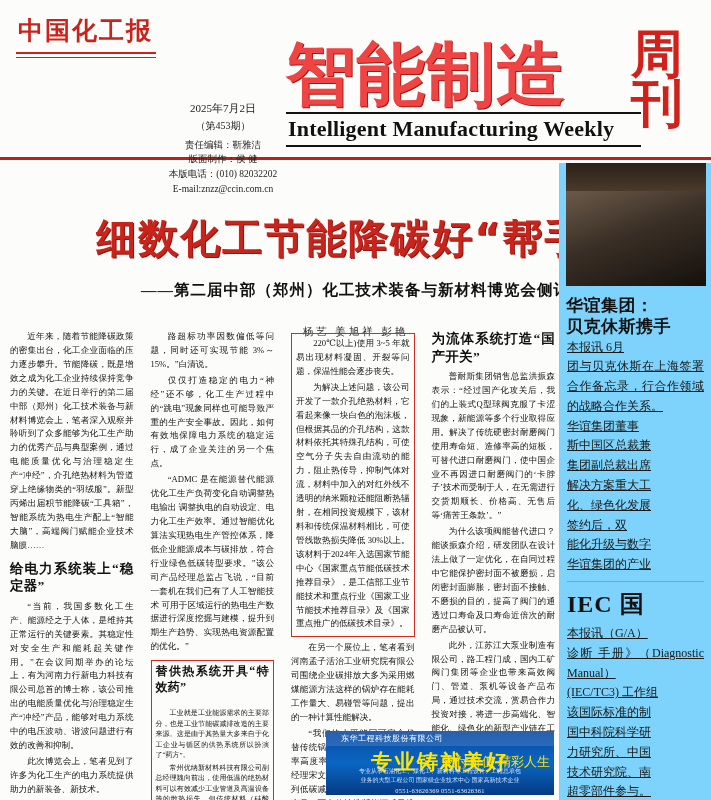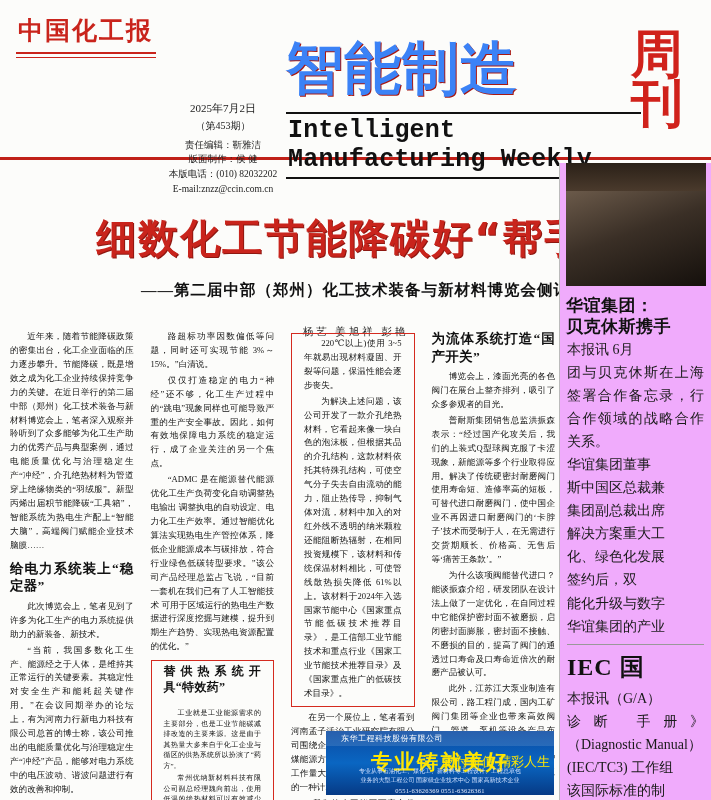--- a/index.html
+++ b/index.html
@@ -55,47 +55,47 @@
     color: #222;
     text-align: center;
     margin-top: 40px;
   }
   .issue-block .date { font-size: 11px; margin-bottom: 1px; }
   .issue-block .num { font-size: 10px; margin-bottom: 4px; }
 
   .big-title {
     position: absolute;
     left: 286px; top: 40px;
-    font-size: 57px;
+    font-size: 69px;
     line-height: 1;
     font-weight: 900;
-    color: #3b82f6;
+    color: #ef4444;
     letter-spacing: 1px;
     font-family: "DejaVu Sans", "Liberation Sans", sans-serif;
     text-shadow: 1px 1px 0 #a81812;
   }
   .side-title {
     position: absolute;
     right: 10px; top: 30px;
     font-size: 52px;
     line-height: 0.95;
     font-weight: 900;
     color: #d0221b;
     font-family: "DejaVu Sans", "Liberation Sans", serif;
     text-align: left;
     width: 70px;
   }
   .en-title {
     position: absolute;
     left: 286px; top: 112px;
     width: 355px;
-    font-size: 25px;
+    font-size: 22px;
     font-weight: bold;
     color: #111;
-    font-family: Liberation Mono, monospace;
+    font-family: Liberation Serif, serif;
     border-top: 2px solid #111;
     border-bottom: 2px solid #111;
     padding: 2px 0 3px 2px;
     letter-spacing: 0.2px;
   }
 
   
   .headline-wrap {
     position: absolute;
     left: 0; top: 163px;
@@ -128,21 +128,21 @@
     letter-spacing: 3px;
   }
 
   
   .right-rail {
     position: absolute;
     right: 0; top: 163px;
     width: 152px;
     height: 637px;
     border-left: 1px solid #bbb;
-    background: #f0abfc;
+    background: #7dd3fc;
   }
   .photo-box {
     position: absolute;
     left: 6px; top: 28px;
     width: 140px; height: 95px;
     background: linear-gradient(160deg,#6b5a4a 0%, #3a2f26 45%, #15100c 100%);
   }
   .photo-box2 {
     position: absolute;
     left: 6px; top: 0px;
@@ -152,25 +152,26 @@
 
   .rail-head {
     font-size: 17px;
     font-weight: 900;
     color: #111;
     line-height: 1.25;
     letter-spacing: 0.5px;
     padding: 0 6px;
   }
   .rail-sub {
-    font-size: 14px;
+    font-size: 12px;
     line-height: 1.65;
     text-align: justify;
     padding: 0 7px;
     color: #1a1a1a;
+    text-decoration: underline;
   }
   .rail-sep {
     border-top: 1px solid #999;
     margin: 6px 7px;
   }
   .iec-title {
     font-size: 24px;
     font-weight: 900;
     letter-spacing: 1px;
     padding: 0 7px;
@@ -198,21 +199,21 @@
   .sec-head {
     font-size: 13.5px;
     font-weight: 900;
     line-height: 1.3;
     margin: 7px 0 5px 0;
     color: #111;
     letter-spacing: 0.3px;
   }
   .boxed {
     border: 1.6px solid #d42a1f;
-    padding: 3px 12px;
+    padding: 3px 4px;
     margin: 3px 0 4px 0;
   }
   .boxed p { margin: 0 0 2px 0; }
 
   
   .ad {
     position: absolute;
     left: 326px; bottom: 5px;
     width: 228px; height: 64px;
     background: linear-gradient(180deg,#0b4aa2 0%, #0a66c2 50%, #063a85 100%);
@@ -322,48 +323,47 @@
 工化电气工程师
 式标准协会开于推
 该标准的组织实施</div>
   </div>
 
   <div class="columns">
 
     <div class="col">
       <p>近年来，随着节能降碳政策的密集出台，化工企业面临的压力逐步攀升。节能降碳，既是增效之成为化工企业持续保持竞争力的关键。在近日举行的第二届中部（郑州）化工技术装备与新材料博览会上，笔者深入观察并聆听到了众多能够为化工生产助力的优秀产品与典型案例，通过电能质量优化与治理稳定生产“冲经”，介孔绝热材料为管道穿上绝缘物类的“羽绒服”。新型丙烯出届积节能降碳“工具箱”，智能系统为热电生产配上“智能大脑”，高端阀门赋能企业技术脑膜……</p>
       <div class="sec-head">给电力系统装上“稳定器”</div>
+      <p>“当前，我国多数化工生产、能源经之于人体，是维持其正常运行的关键要素。其稳定性对安全生产和能耗起关键作用。”在会议同期举办的论坛上，有为河南力行新电力科技有限公司总首的博士称，该公司推出的电能质量优化与治理稳定生产“冲经”产品，能够对电力系统中的电压波动、谐波问题进行有效的改善和抑制。</p>
       <p>此次博览会上，笔者见到了许多为化工生产的电力系统提供助力的新装备、新技术。</p>
-      <p>“当前，我国多数化工生产、能源经之于人体，是维持其正常运行的关键要素。其稳定性对安全生产和能耗起关键作用。”在会议同期举办的论坛上，有为河南力行新电力科技有限公司总首的博士称，该公司推出的电能质量优化与治理稳定生产“冲经”产品，能够对电力系统中的电压波动、谐波问题进行有效的改善和抑制。</p>
       <p>“我们在实际推广过程中也遇到过一些问题，比如很多企业对电能质量问题的认识不足，或者觉得投入产出比不划算。”博士坦言，“但随着国家对节能降碳要求的提高，以及企业自身对生产稳定性、设备寿命等方面的重视，相信会有越来越多的企业认识到电能质量优化与治理的重要性。”</p>
     </div>
 
     <div class="col">
       <p>路超标功率因数偏低等问题，同时还可实现节能 3%～15%。”白清说。</p>
       <p>仅仅打造稳定的电力“神经”还不够，化工生产过程中的“跳电”现象同样也可能导致严重的生产安全事故。因此，如何有效地保障电力系统的稳定运行，成了企业关注的另一个焦点。</p>
       <p>“ADMC 是在能源替代能源优化工生产负荷变化自动调整热电输出 调整执电的自动设定、电力化工生产效率。通过智能优化算法实现热电生产管控体系，降低企业能源成本与碳排放，符合行业绿色低碳转型要求。”该公司产品经理总监占飞说，“目前一套机在我们已有了人工智能技术 可用于区域运行的热电生产数据进行深度挖掘与建模，提升到期生产趋势、实现热电资源配置的优化。”</p>
       <div class="boxed" style="margin-top:6px;">
         <div class="sec-head" style="font-size:12px;margin:0 0 13px 0;">替供热系统开具“特效药”</div>
         <p class="tiny">工业就是工业能源需求的主要部分，也是工业节能碳减排改造的主要来源。这是由于其热量大多来自于化工企业与循区的供热系统所以扮演了“药方”。</p>
         <p class="tiny">常州优纳新材料科技有限公司副总经理魏向前出，使用低温的绝热材料可以有效减少工业管道及高温设备等的散热损失，但传统材料（硅酸盐、岩棉等）在高温条件下（尤其是</p>
       </div>
     </div>
 
     <div class="col">
       <div class="boxed">
         <p>220℃以上)使用 3~5 年就易出现材料凝固、开裂等问题，保温性能会逐步丧失。</p>
-        <p>为解决上述问题，该公司开发了一款介孔绝热材料，它看起来像一块白色的泡沫板，但根据其品的介孔结构，这款材料依托其特殊孔结构，可使空气分子失去自由流动的能力，阻止热传导，抑制气体对流，材料中加入的对红外线不透明的纳米颗粒还能阻断热辐射，在相同投资规模下，该材料和传统保温材料相比，可使管线散热损失降低 61%以上。该材料于2024年入选国家节能中心《国家重点节能低碳技术推荐目录》，是工信部工业节能技术和重点行业《国家工业节能技术推荐目录》及《国家重点推广的低碳技术目录》。</p>
+        <p>为解决上述问题，该公司开发了一款介孔绝热材料，它看起来像一块白色的泡沫板，但根据其品的介孔结构，这款材料依托其特殊孔结构，可使空气分子失去自由流动的能力，阻止热传导，抑制气体对流，材料中加入的对红外线不透明的纳米颗粒还能阻断热辐射，在相同投资规模下，该材料和传统保温材料相比，可使管线散热损失降低 30%以上。该材料于2024年入选国家节能中心《国家重点节能低碳技术推荐目录》，是工信部工业节能技术和重点行业《国家工业节能技术推荐目录》及《国家重点推广的低碳技术目录》。</p>
       </div>
       <p>在另一个展位上，笔者看到河南孟子活治工业研究院有限公司围绕企业碳排放大多为采用燃煤能源方法这样的锅炉存在能耗工作量大、易碰管等问题，提出的一种计算性能解决。</p>
       <p>“我们的水平能同可完全代替传统锅炉三倍加用，即能有效率高度率更显著。”该公司副总经理宋文刚介绍。他们开发了系列低碳减量主来的技术节能源的产品，可有效地推断能源减量推到同时就工业，且两门就等全属离子。在钢炉内部形成钝化保护膜，抑制属蚀。该系列产品已在山东、河南、山西等地上千家企业得到应用，节能率达 0.5%以上，可节约能达水，抑制补水起渣、提高蒸汽品质、降低能量损失以达到节能目的。</p>
     </div>
 
     <div class="col">
       <div class="sec-head" style="margin-top:0;">为流体系统打造“国产开关”</div>
-      <p>博览会上，漆面光亮的各色阀门在展台上整齐排列，吸引了众多参观者的目光。</p>
       <p>普耐斯集团销售总监洪振森表示：“经过国产化攻关后，我们的上装式Q型球阀克服了卡涩现象，新能源等多个行业取得应用。解决了传统硬密封耐磨阀门使用寿命短、造修率高的短板，可替代进口耐磨阀门，使中国企业不再因进口耐磨阀门的‘卡脖子’技术而受制于人，在无需进行交货期顺长、价格高、无售后等‘痛苦王条款’。”</p>
       <p>为什么该项阀能替代进口？能谈振森介绍，研发团队在设计法上做了一定优化，在自同过程中它能保护密封面不被磨损，启闭密封面膨胀，密封面不接触、不磨损的目的，提高了阀门的通透过口寿命及口寿命近倍次的耐磨产品被认可。</p>
       <p>此外，江苏江大泵业制造有限公司，路工程门成，国内工矿阀门集团等企业也带来高效阀门、管道、泵机等设备产品布局，通过技术交流，赏易合作力投资对接，将进一步高端化、智能化、绿色化的新型产业链在工业企业。</p>
     </div>
   </div>
 
   <div class="ad">
     <div class="ad-top">东华工程科技股份有限公司</div>
     <div class="ad-main">专业铸就美好</div>
     <div class="ad-side">支付价值 精彩人生</div>

